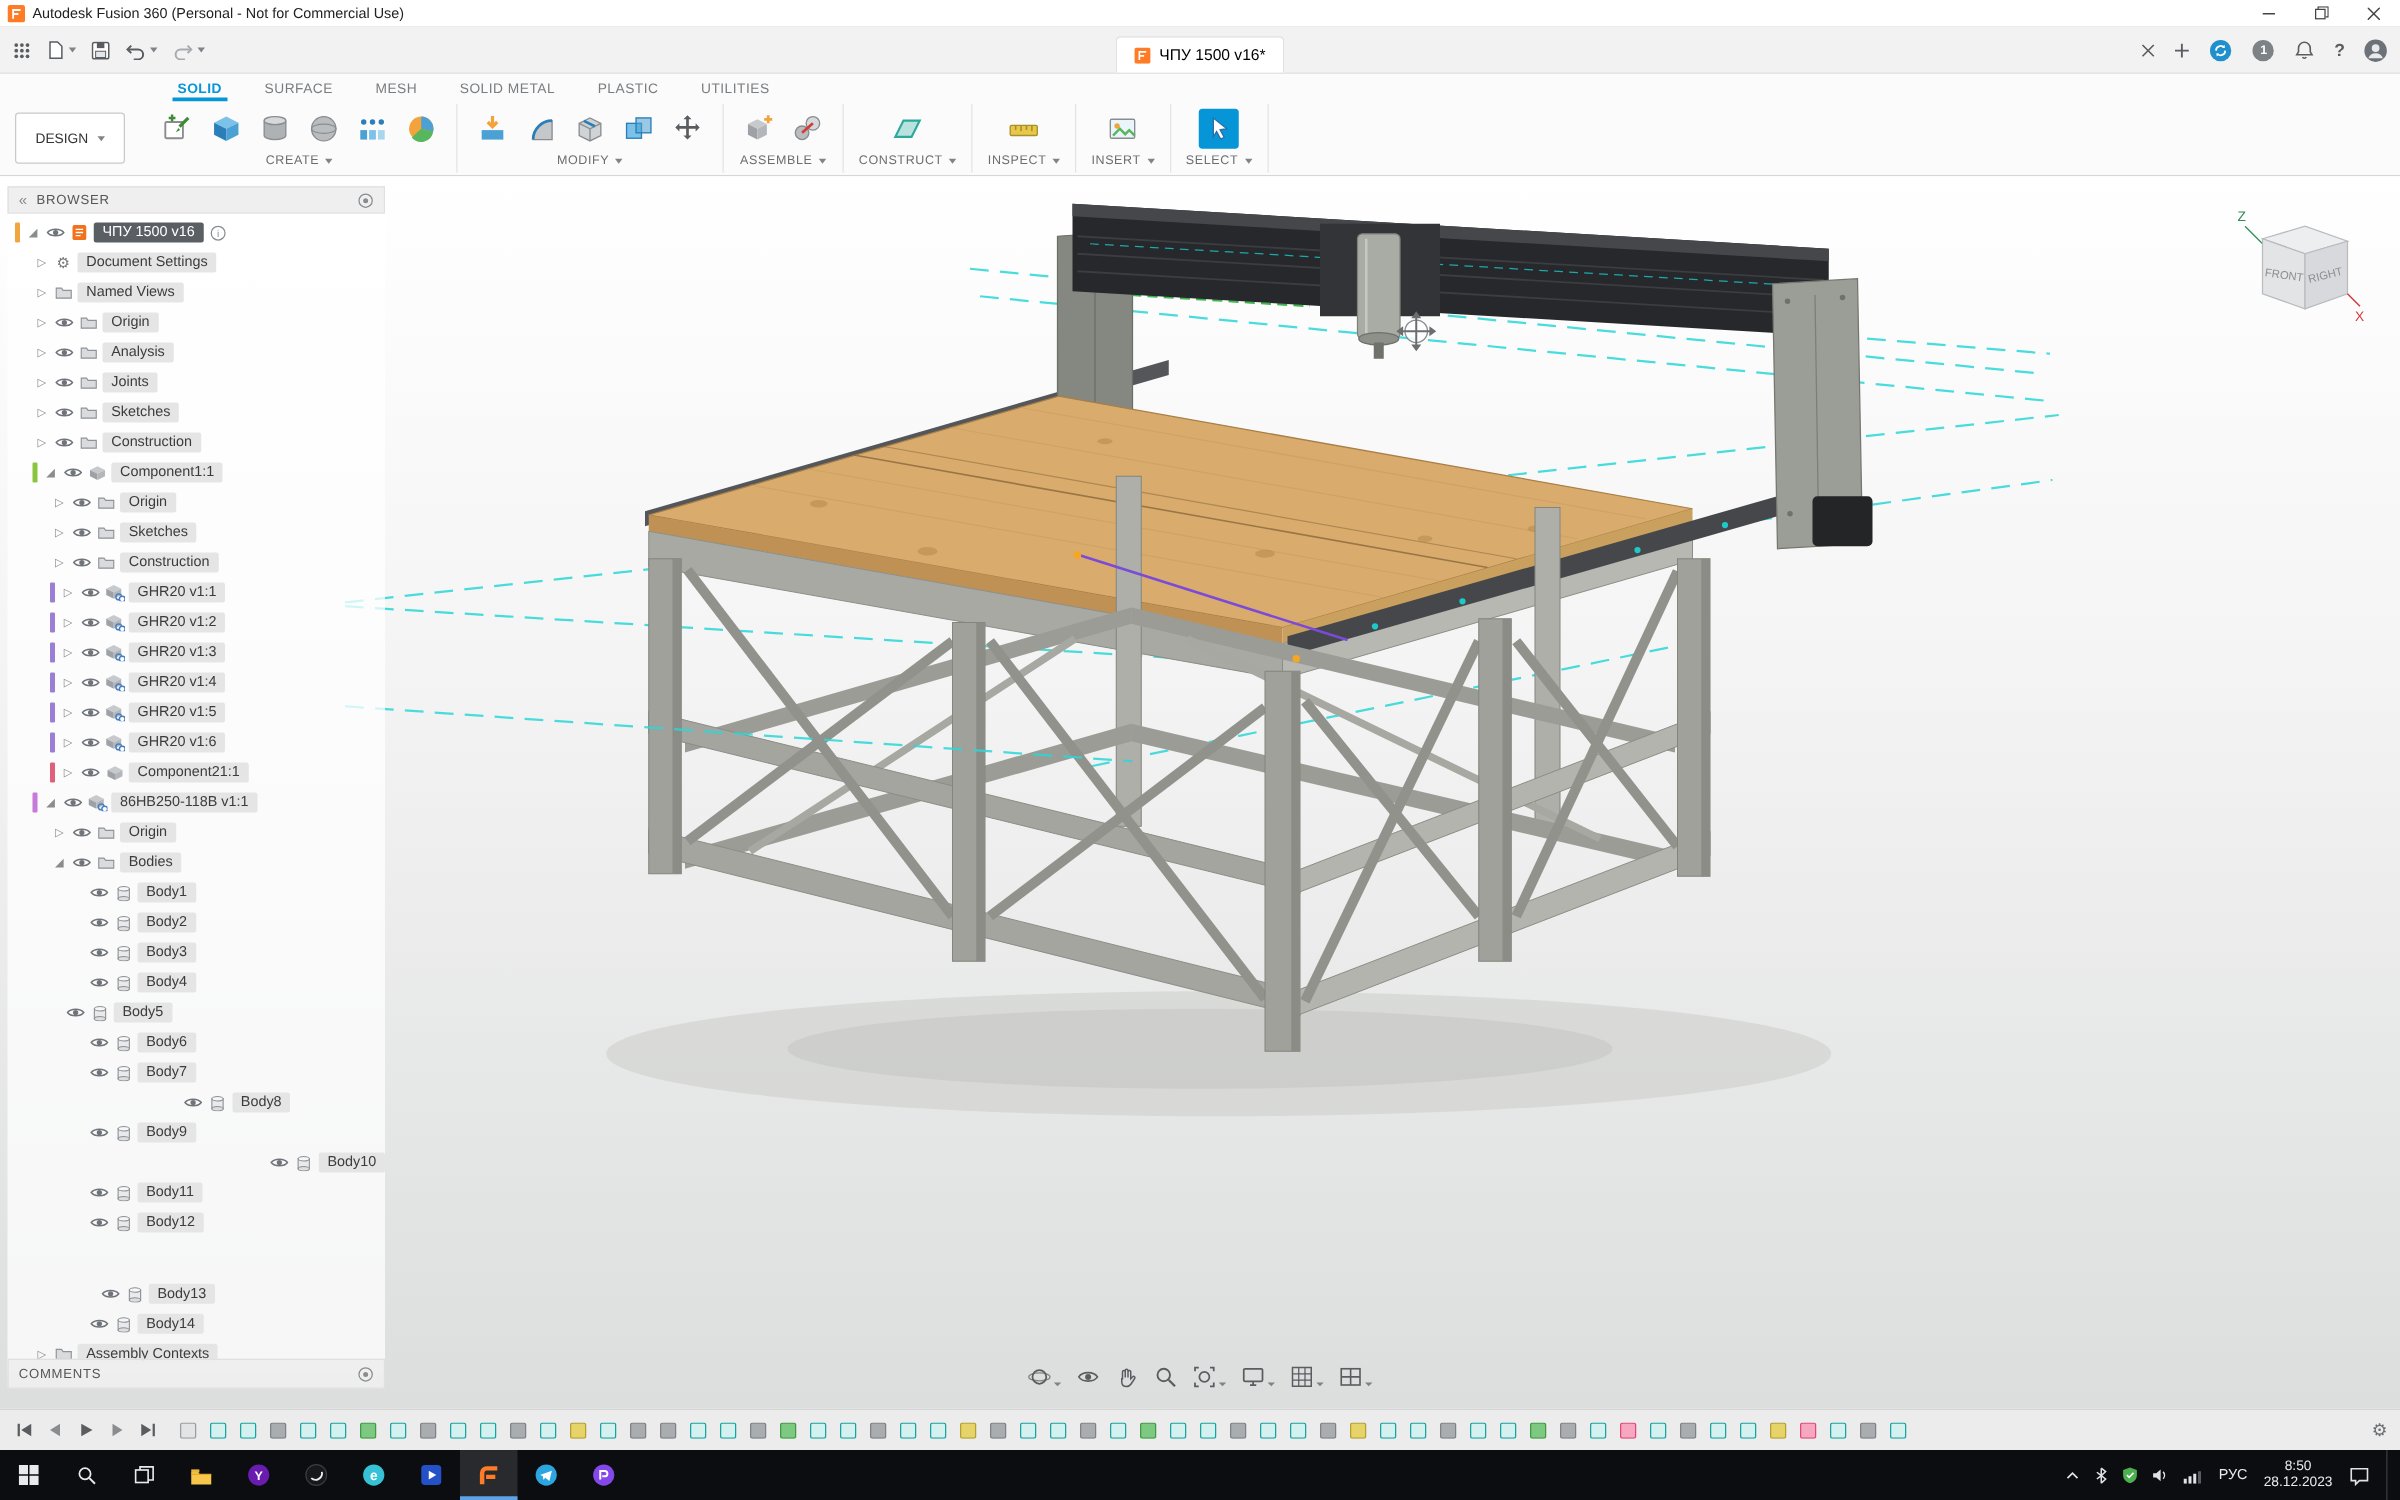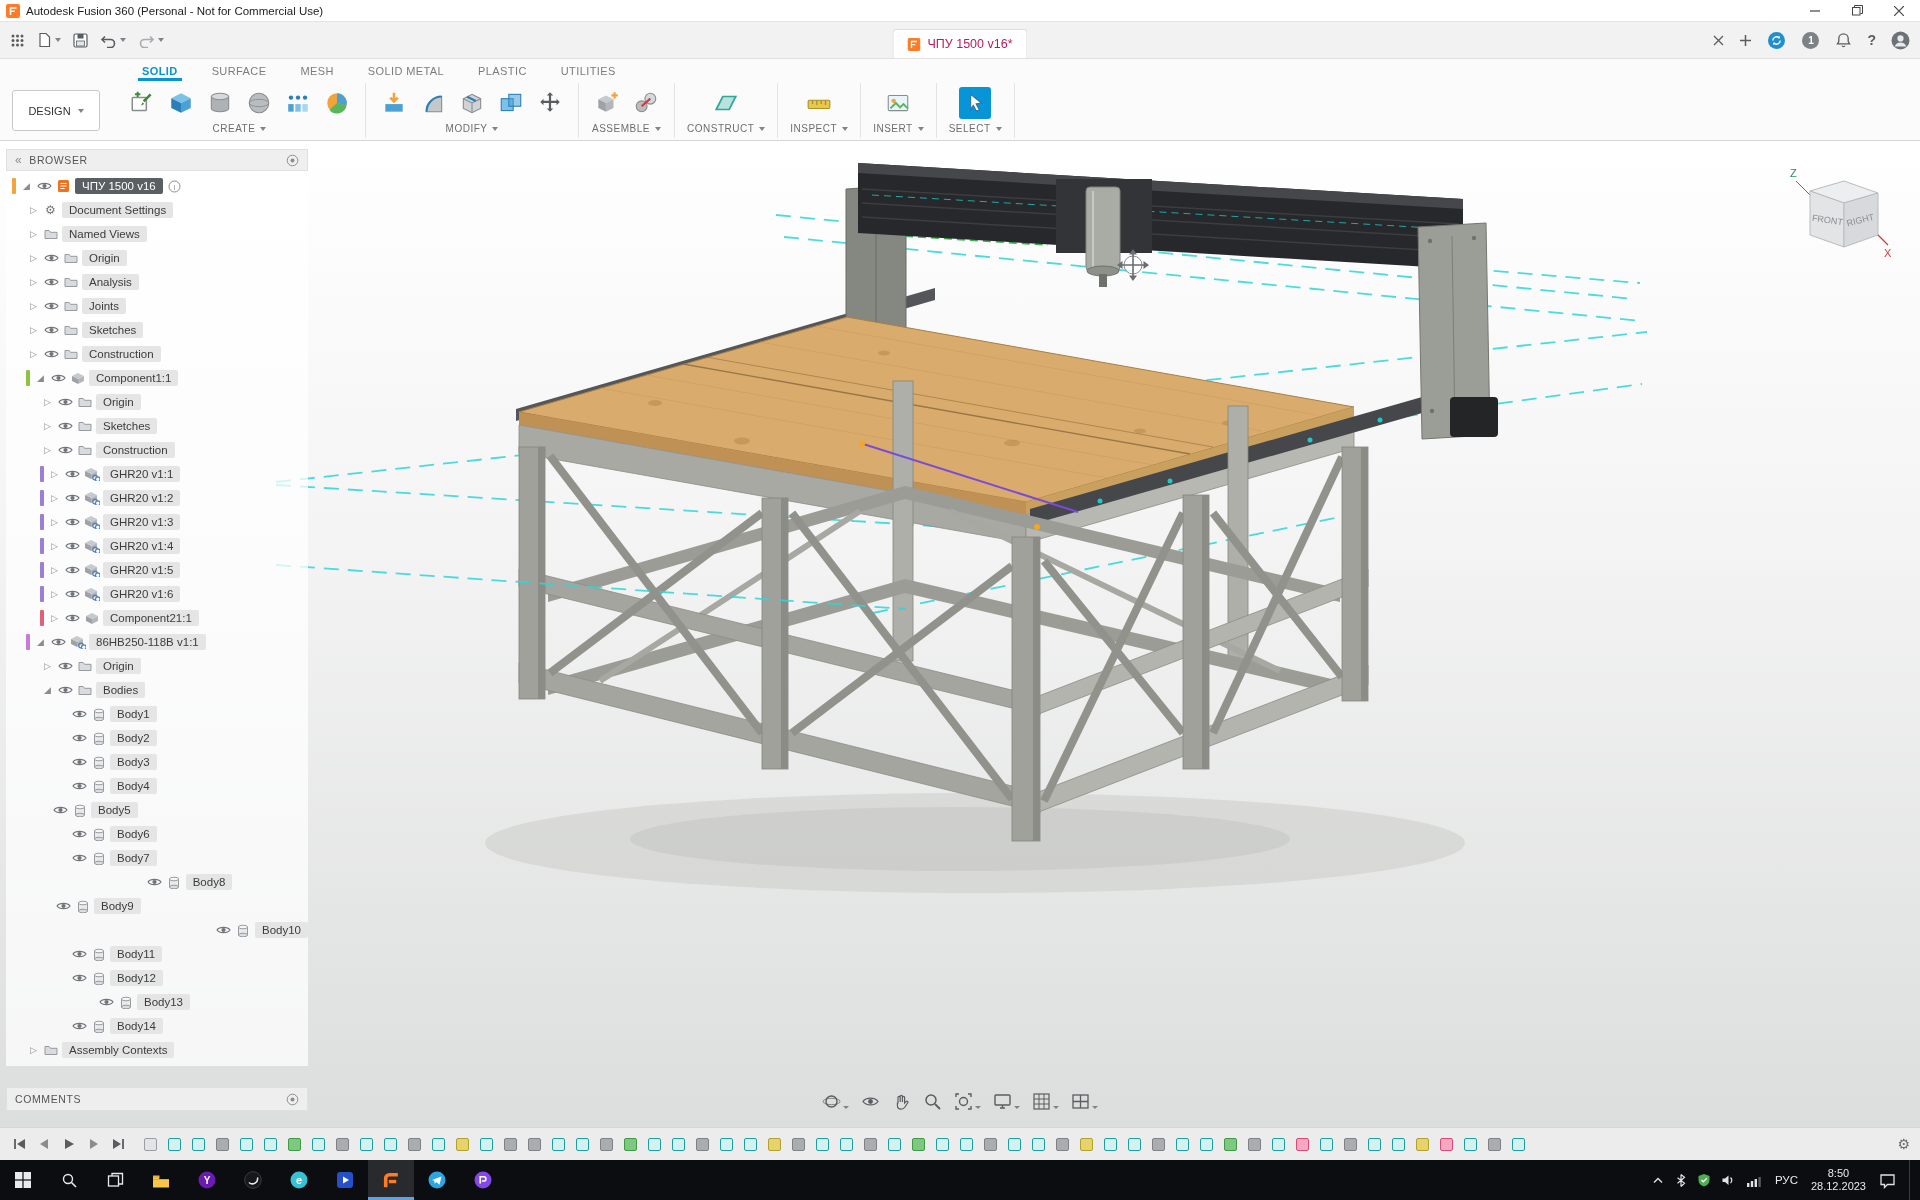--- a/index.html
+++ b/index.html
@@ -11,21 +11,21 @@
   .titlebar .app-logo{margin:0 6px 0 6px;display:flex}
   .titlebar-text{font-size:11.5px;color:#222}
   .win-controls{margin-left:auto;display:flex;height:100%}
   .win-btn{width:42px;height:100%;display:flex;align-items:center;justify-content:center;color:#444}
 
   
   .appbar{height:37px;background:#f2f2f2;display:flex;align-items:center;padding:0 10px;border-bottom:1px solid #e0e0e0;position:relative;flex:0 0 auto}
   .qat{display:flex;align-items:center;gap:12px}
   .qat-btn{display:flex;align-items:center;gap:3px;color:#5a5d60}
   .doc-tabs{position:absolute;left:50%;transform:translateX(-50%);display:flex;align-items:flex-end;height:100%}
-  .doc-tab{display:flex;align-items:center;gap:7px;background:#fff;border:1px solid #ddd;border-bottom:none;height:29px;padding:0 14px;font-size:12.5px;border-radius:4px 4px 0 0;color:#be185d}
+  .doc-tab{display:flex;align-items:center;gap:7px;background:#fff;border:1px solid #ddd;border-bottom:none;height:29px;padding:0 14px;font-size:12.5px;border-radius:4px 4px 0 0;color:#000000}
   .right-tools{margin-left:auto;display:flex;align-items:center;gap:15px}
   .rt-btn{display:flex;align-items:center;justify-content:center;position:relative;color:#5a5d60;font-size:14px}
   .caret{width:0;height:0;border-left:3.5px solid transparent;border-right:3.5px solid transparent;border-top:4px solid #80848a;display:inline-block}
 
   
   .ribbon{background:#fbfbfb;border-bottom:1px solid #d6d6d6;flex:0 0 auto}
   .ribbon-tabs{display:flex;gap:30px;padding:5px 18px 0 140px;height:22px;font-size:11px;letter-spacing:.4px;color:#7a7d80}
   .ribbon-tab{padding:1px 2px 5px;position:relative;cursor:pointer;white-space:nowrap}
   .ribbon-tab.active{color:var(--accent);font-weight:bold}
   .ribbon-tab.active::after{content:"";position:absolute;left:-2px;right:-2px;bottom:0;height:3px;background:var(--accent)}
@@ -1046,21 +1046,21 @@
             </span>
             <span class="tree-icon">
               <svg width="12" height="13" viewBox="0 0 12 13">
                 <rect x="1.5" y="3" width="9" height="8" fill="#e9eaec" stroke="#8f9296" stroke-width=".9"></rect>
                 <ellipse cx="6" cy="3" rx="4.5" ry="1.8" fill="#f6f7f8" stroke="#8f9296" stroke-width=".9"></ellipse>
                 <ellipse cx="6" cy="11" rx="4.5" ry="1.8" fill="#dcdee0" stroke="#8f9296" stroke-width=".9"></ellipse>
               </svg>
             </span>
             <span class="tree-label">Body8</span>
           </div>
-          <div class="tree-row" style="padding-left: 32px;">
+          <div class="tree-row" style="padding-left: 48px;">
             <span class="tree-arrow"></span>
             <span class="tree-eye">
               <svg width="15" height="10" viewBox="0 0 15 10">
                 <path d="M1 5C3.5 1.5 11.5 1.5 14 5C11.5 8.5 3.5 8.5 1 5Z" fill="none" stroke="#70747a" stroke-width="1.2"></path>
                 <circle cx="7.5" cy="5" r="2.1" fill="#70747a"></circle>
               </svg>
             </span>
             <span class="tree-icon">
               <svg width="12" height="13" viewBox="0 0 12 13">
                 <rect x="1.5" y="3" width="9" height="8" fill="#e9eaec" stroke="#8f9296" stroke-width=".9"></rect>
@@ -1114,21 +1114,21 @@
             </span>
             <span class="tree-icon">
               <svg width="12" height="13" viewBox="0 0 12 13">
                 <rect x="1.5" y="3" width="9" height="8" fill="#e9eaec" stroke="#8f9296" stroke-width=".9"></rect>
                 <ellipse cx="6" cy="3" rx="4.5" ry="1.8" fill="#f6f7f8" stroke="#8f9296" stroke-width=".9"></ellipse>
                 <ellipse cx="6" cy="11" rx="4.5" ry="1.8" fill="#dcdee0" stroke="#8f9296" stroke-width=".9"></ellipse>
               </svg>
             </span>
             <span class="tree-label">Body12</span>
           </div>
-          <div class="tree-row" style="padding-left: 75px;">
+          <div class="tree-row" style="padding-left: 57px; margin-top: 33px;">
             <span class="tree-arrow"></span>
             <span class="tree-eye">
               <svg width="15" height="10" viewBox="0 0 15 10">
                 <path d="M1 5C3.5 1.5 11.5 1.5 14 5C11.5 8.5 3.5 8.5 1 5Z" fill="none" stroke="#70747a" stroke-width="1.2"></path>
                 <circle cx="7.5" cy="5" r="2.1" fill="#70747a"></circle>
               </svg>
             </span>
             <span class="tree-icon">
               <svg width="12" height="13" viewBox="0 0 12 13">
                 <rect x="1.5" y="3" width="9" height="8" fill="#e9eaec" stroke="#8f9296" stroke-width=".9"></rect>

